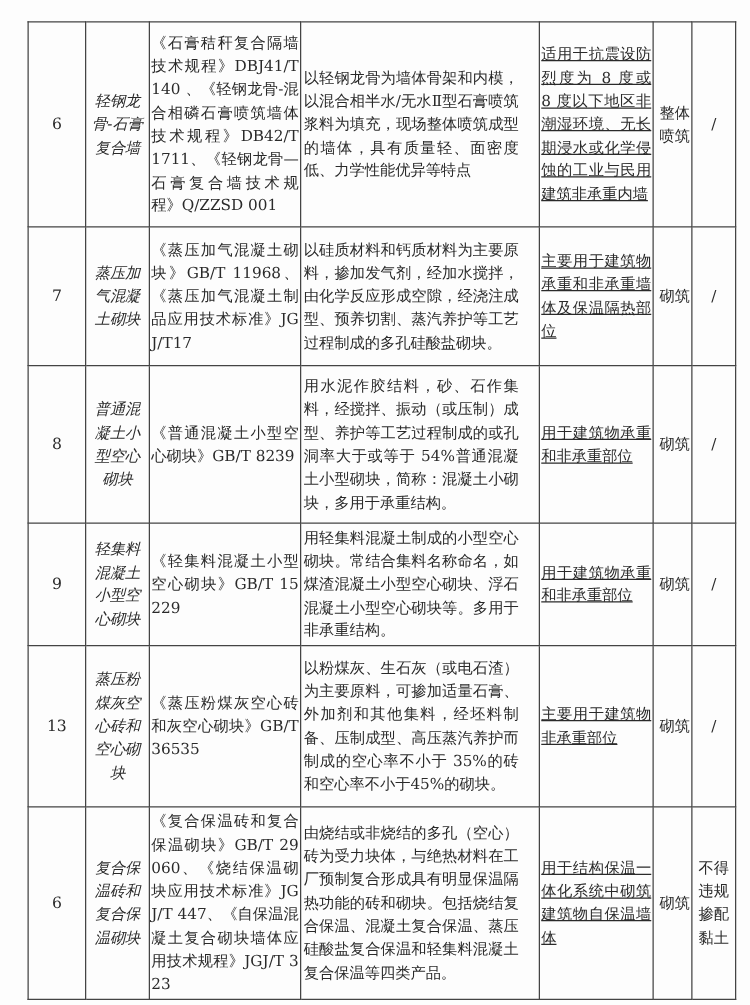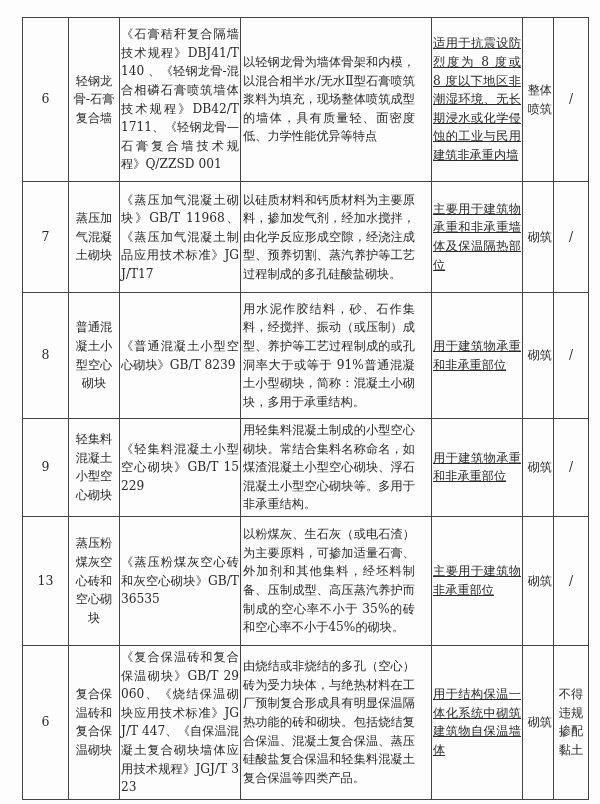--- a/index.html
+++ b/index.html
@@ -30,21 +30,21 @@
     td {
       border: 1.3px solid #444;
       padding: 2px 1px;
       vertical-align: middle;
       font-size: 12.2px;
       line-height: 18.6px;
       word-break: break-all;
       overflow: hidden;
     }
     td.c-no { text-align: center; font-size: 12.5px; }
-    td.c-name { text-align: center; }
+    td.c-name { text-align: center; font-style: italic; }
     td.c-std { text-align: justify; padding-left: 1px; padding-right: 1px; }
     td.c-desc { text-align: justify; padding-left: 2px; padding-right: 16px; }
     td.c-scope { text-align: justify; padding-left: 1px; text-decoration: underline; }
     td.c-method { text-align: right; }
     td.c-note { text-align: center; }
     .row6 { height: 164px; }
     .row7 { height: 111px; }
     .row8 { height: 126px; }
     .row9 { height: 94px; }
     .row10 { height: 129px; }
@@ -80,21 +80,21 @@
         <td class="c-std">《蒸压加气混凝土砌块》GB/T 11968、《蒸压加气混凝土制品应用技术标准》JGJ/T17</td>
         <td class="c-desc">以硅质材料和钙质材料为主要原料，掺加发气剂，经加水搅拌，由化学反应形成空隙，经浇注成型、预养切割、蒸汽养护等工艺过程制成的多孔硅酸盐砌块。</td>
         <td class="c-scope">主要用于建筑物承重和非承重墙体及保温隔热部位</td>
         <td class="c-method">砌筑</td>
         <td class="c-note">/</td>
       </tr>
       <tr class="row8">
         <td class="c-no">8</td>
         <td class="c-name">普通混凝土小型空心砌块</td>
         <td class="c-std">《普通混凝土小型空心砌块》GB/T 8239</td>
-        <td class="c-desc">用水泥作胶结料，砂、石作集料，经搅拌、振动（或压制）成型、养护等工艺过程制成的或孔洞率大于或等于 91%普通混凝土小型砌块，简称：混凝土小砌块，多用于承重结构。</td>
+        <td class="c-desc">用水泥作胶结料，砂、石作集料，经搅拌、振动（或压制）成型、养护等工艺过程制成的或孔洞率大于或等于 54%普通混凝土小型砌块，简称：混凝土小砌块，多用于承重结构。</td>
         <td class="c-scope">用于建筑物承重和非承重部位</td>
         <td class="c-method">砌筑</td>
         <td class="c-note">/</td>
       </tr>
       <tr class="row9">
         <td class="c-no">9</td>
         <td class="c-name">轻集料混凝土小型空心砌块</td>
         <td class="c-std">《轻集料混凝土小型空心砌块》GB/T 15229</td>
         <td class="c-desc">用轻集料混凝土制成的小型空心砌块。常结合集料名称命名，如煤渣混凝土小型空心砌块、浮石混凝土小型空心砌块等。多用于非承重结构。</td>
         <td class="c-scope">用于建筑物承重和非承重部位</td>

